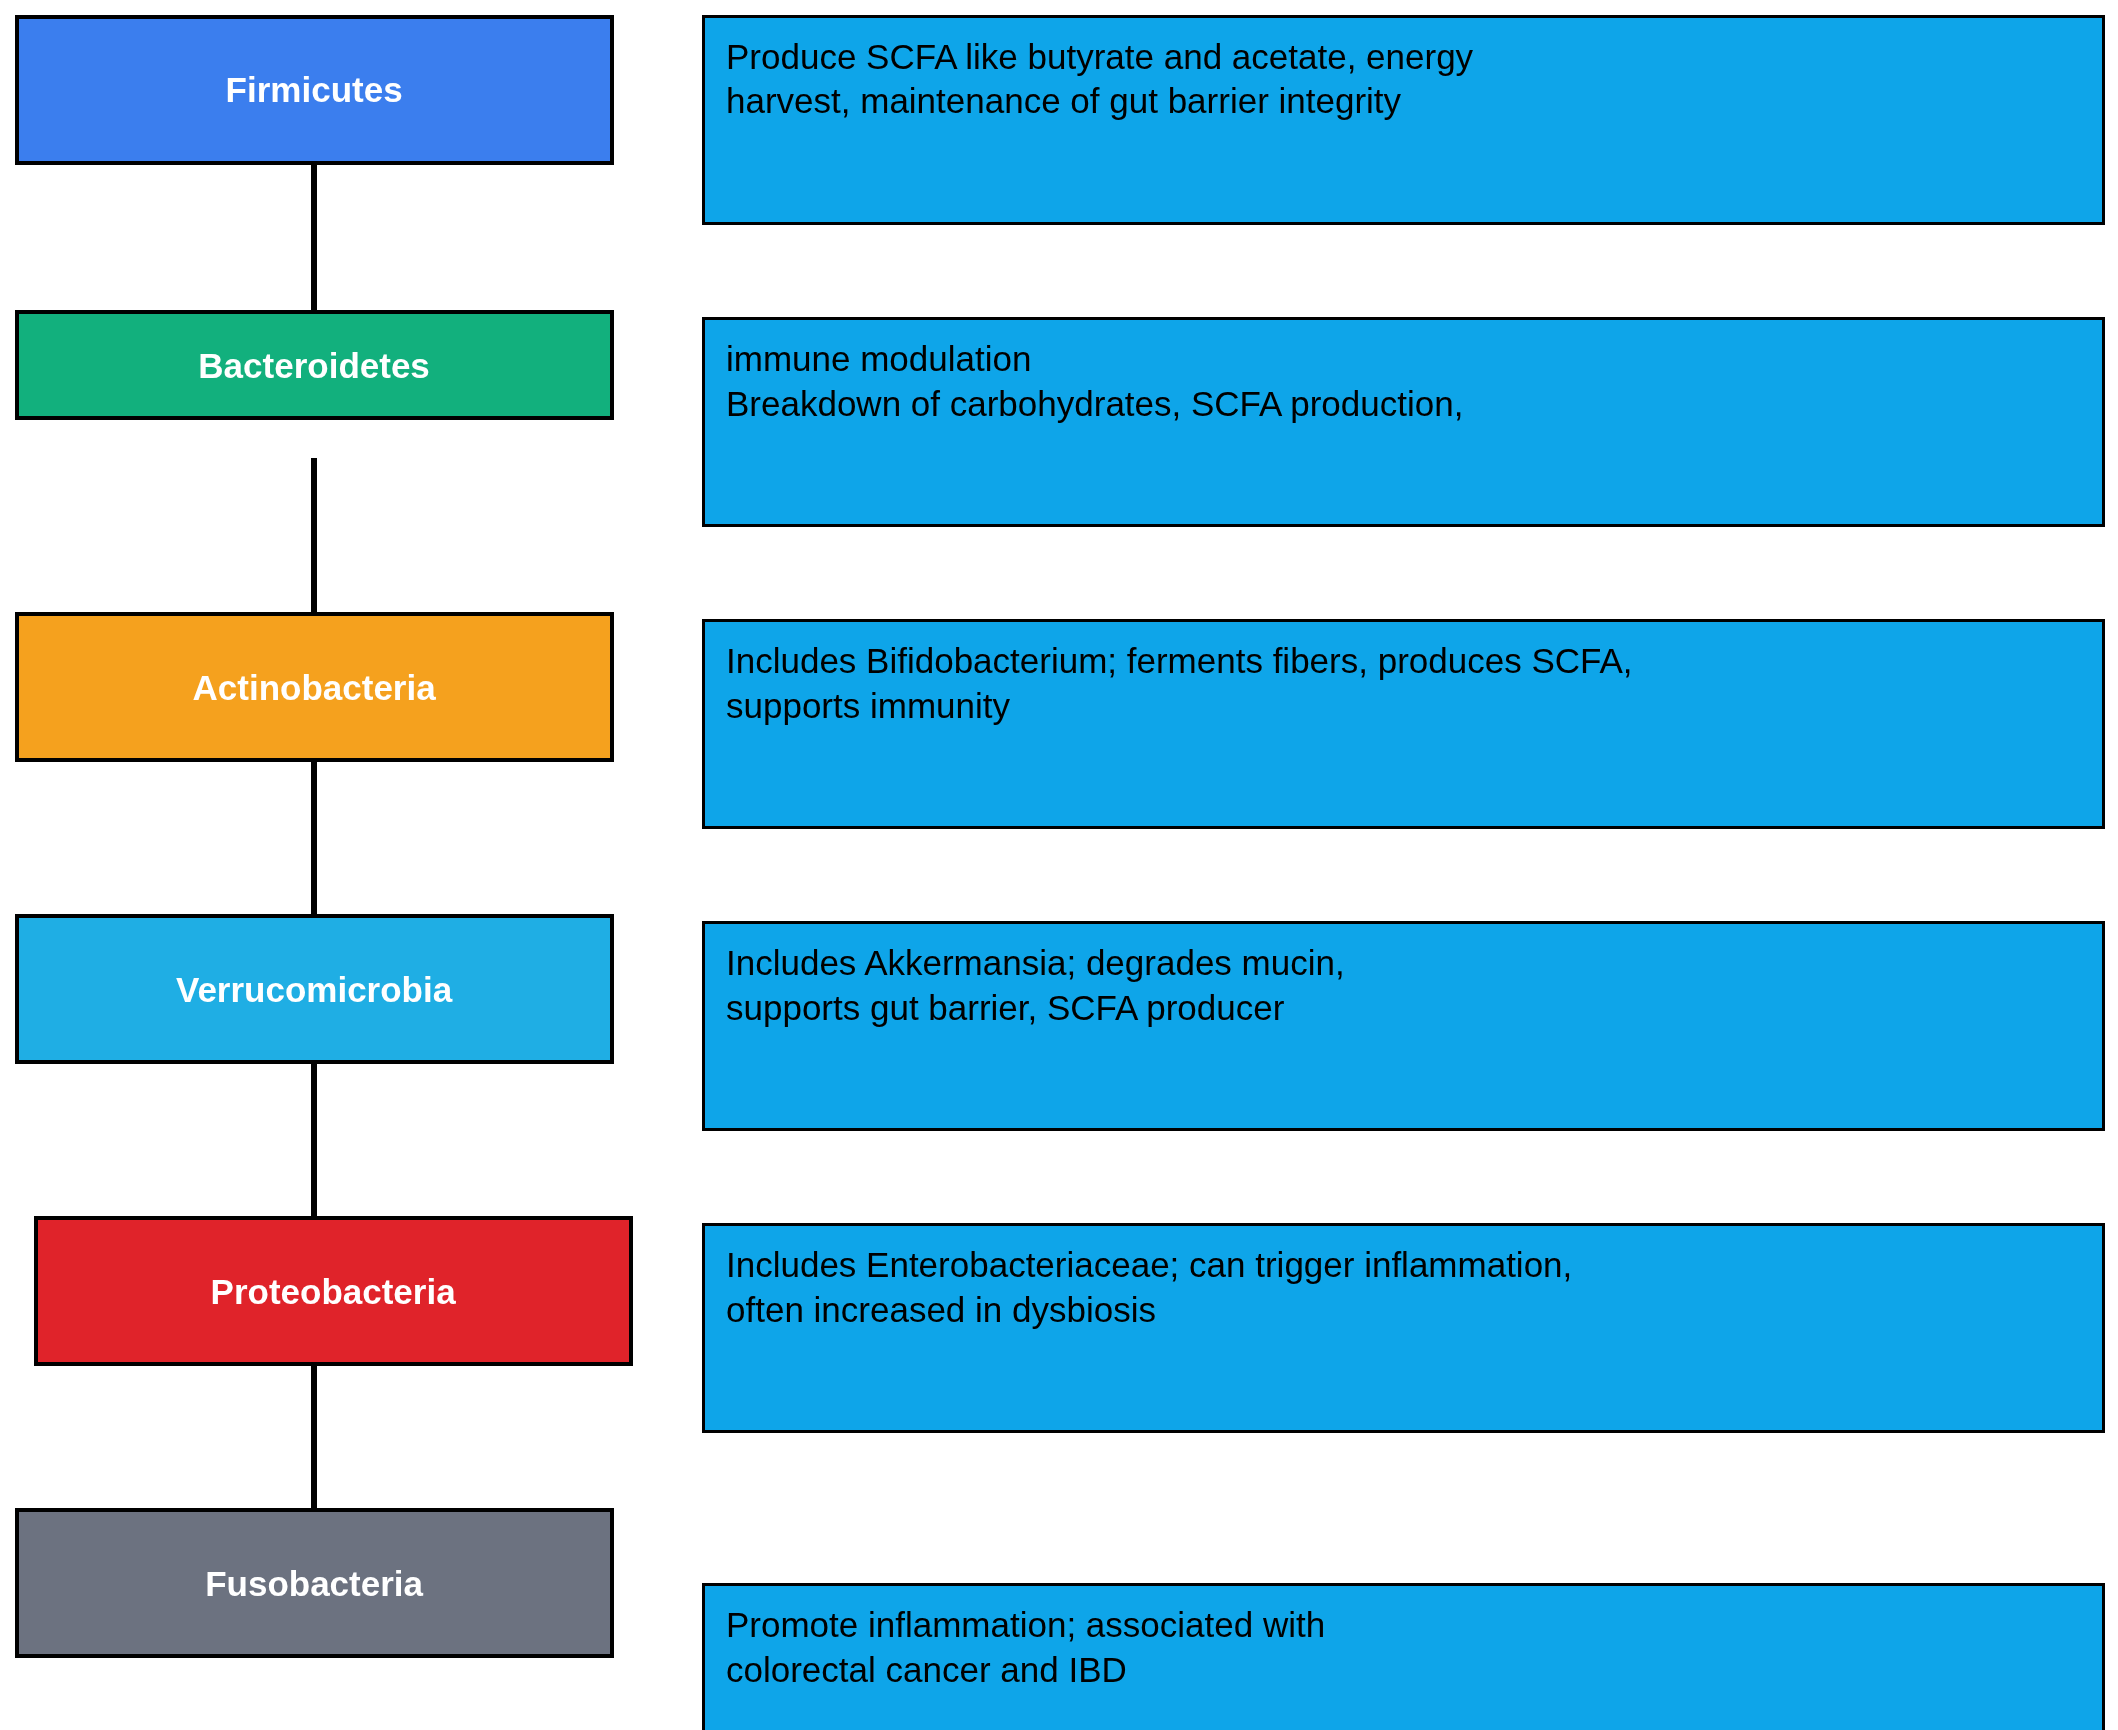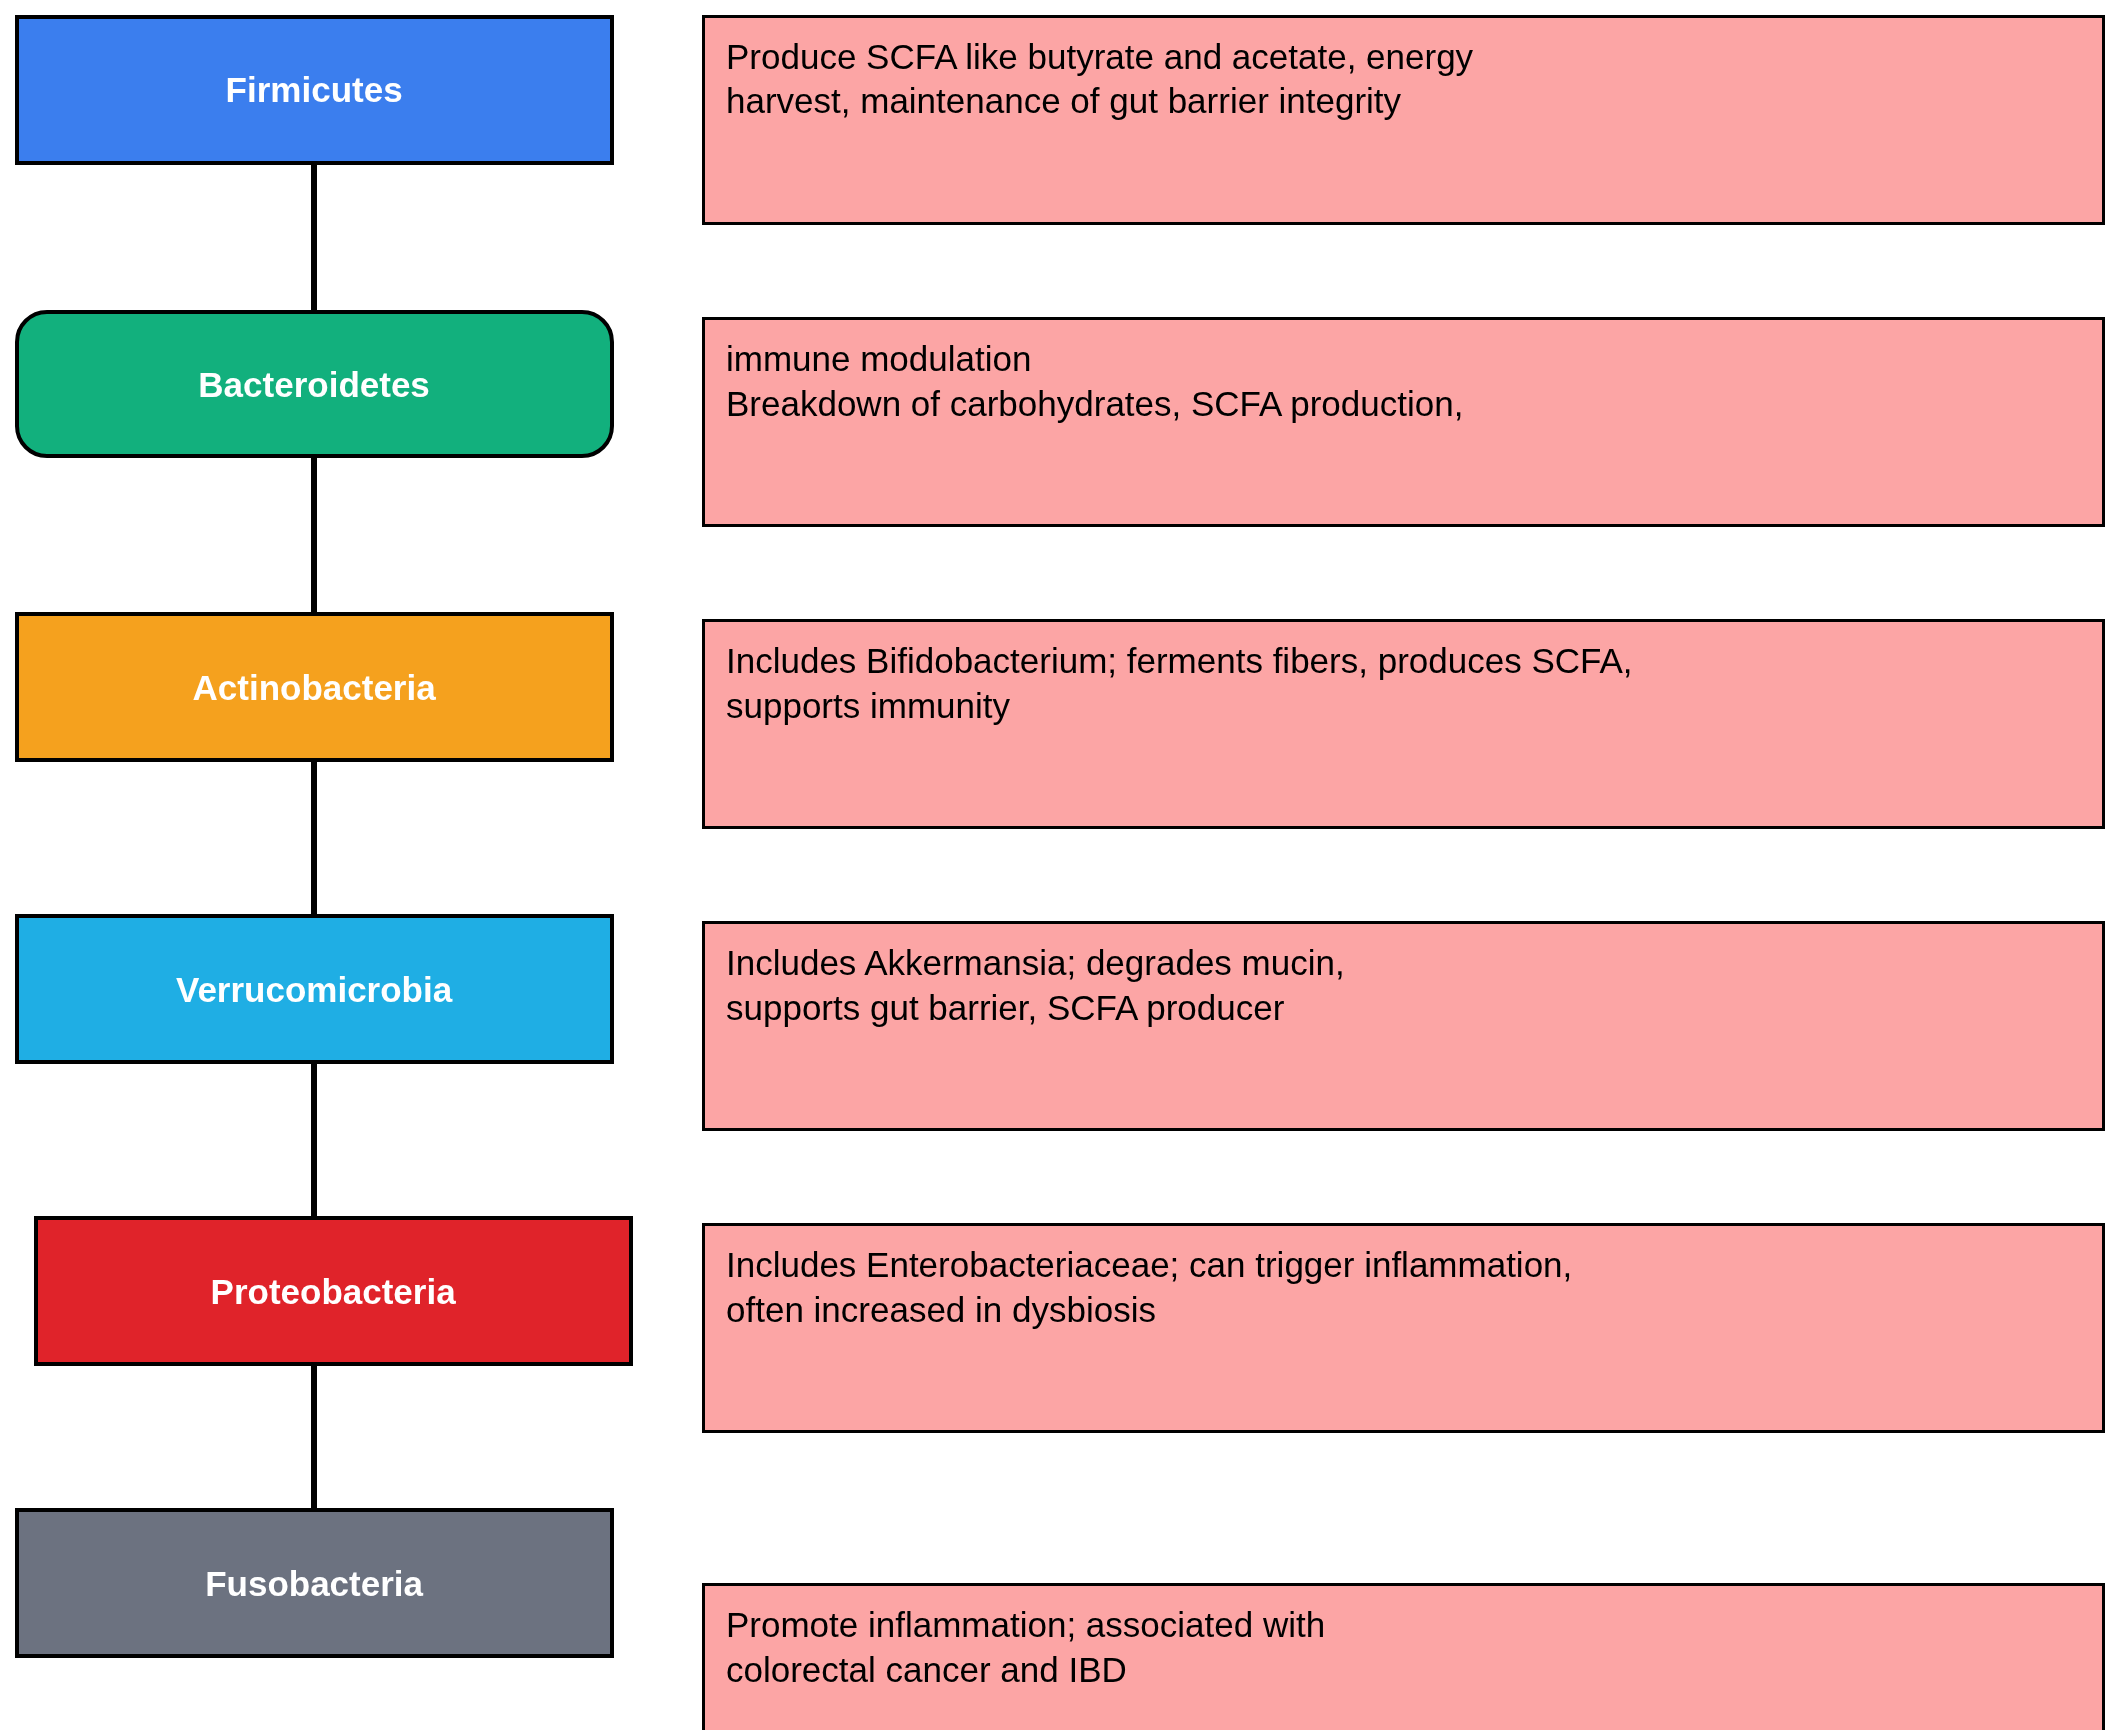--- a/index.html
+++ b/index.html
@@ -51,21 +51,21 @@
     line-height: 1;
   }
 
   
   .desc-box {
     position: absolute;
     left: 702px;
     width: 1403px;
     box-sizing: border-box;
     border: 3.3px solid #000000;
-    background: #fca5a5;
+    background: #0ea5e9;
     padding: 17px 0 0 21px;
   }
   .desc-line {
     font-size: 35px;
     color: #000000;
     line-height: 1.28;
     white-space: nowrap;
   }
 </style>
 </head>
@@ -83,21 +83,21 @@
     <div class="phylum-box" style="top:14.6px;height:150px;background:#3B7EEE;">
       <span class="phylum-label">Firmicutes</span>
     </div>
     <div class="desc-box" style="top:14.6px;height:210px;">
       <div class="desc-line">Produce SCFA like butyrate and acetate, energy</div>
       <div class="desc-line">harvest, maintenance of gut barrier integrity</div>
     </div>
   </div>
 
   <div class="row">
-    <div class="phylum-box" style="top:310px;height:148px;background:#12B07D;border-radius:32px;">
+    <div class="phylum-box" style="top:310px;height:110px;background:#12B07D;">
       <span class="phylum-label">Bacteroidetes</span>
     </div>
     <div class="desc-box" style="top:317px;height:210px;">
       <div class="desc-line">immune modulation</div>
       <div class="desc-line">Breakdown of carbohydrates, SCFA production,</div>
     </div>
   </div>
 
   <div class="row">
     <div class="phylum-box" style="top:612px;height:150px;background:#F5A11E;">

